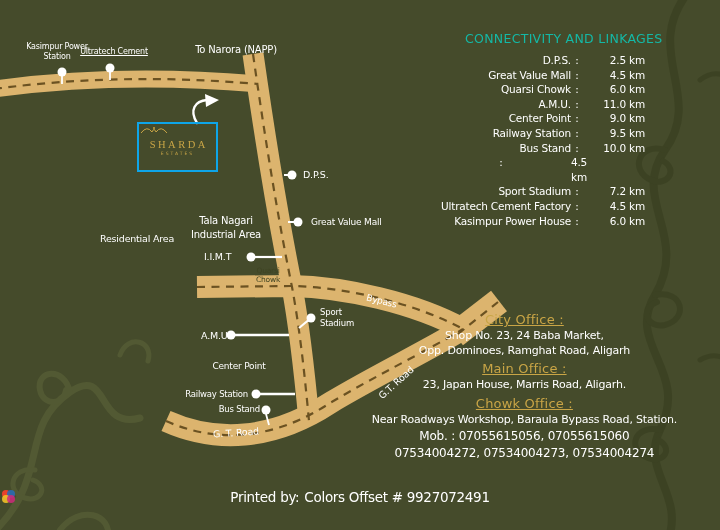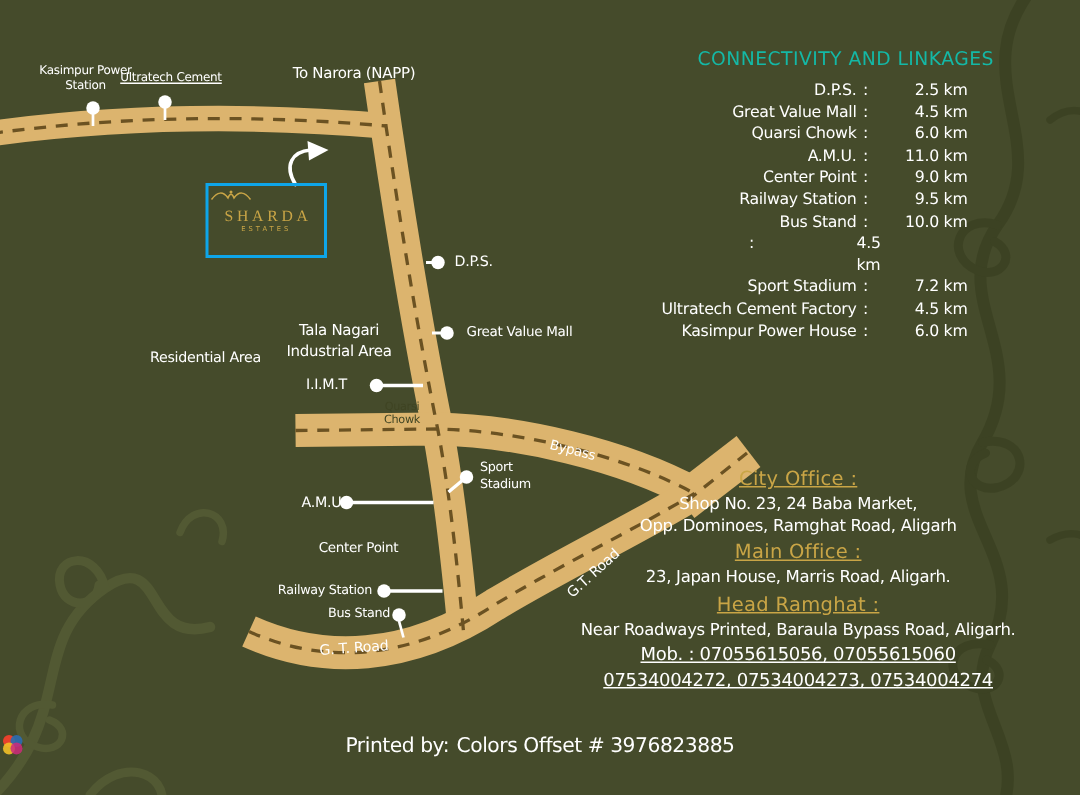--- a/index.html
+++ b/index.html
@@ -32,21 +32,21 @@
   .conn-colon { text-align:center; }
   .conn-value { text-align:right; }
 
   
   #offices { position:absolute; right:43px; top:309px; text-align:center; z-index:3; }
   .office-heading {
     color:#c9a546; font-size:13px; text-decoration:underline;
     margin:3px 0 2px 0; letter-spacing:.2px;
   }
   .office-line { color:#fff; font-size:11px; line-height:14.5px; letter-spacing:-0.2px; }
-  .office-mob { color:#fff; font-size:12px; line-height:16px; letter-spacing:-0.2px; margin-top:1px;text-decoration:underline; }
+  .office-mob { color:#fff; font-size:12px; line-height:16px; letter-spacing:-0.2px; margin-top:1px; }
 
   
   #logo-box {
     position:absolute; left:137px; top:122px; width:81px; height:50px;
     border:2px solid #0ea5e9; box-sizing:border-box; z-index:3;
     display:flex; flex-direction:column; align-items:center; justify-content:center;
   }
   #logo-name {
     color:#c9a546; font-family:"Liberation Serif","DejaVu Serif",serif;
     font-size:10.5px; letter-spacing:2.5px; margin-left:2.5px;
@@ -223,30 +223,30 @@
       <span class="conn-value">6.0 km</span>
     </div>
   </div>
 
   <div id="offices">
     <div class="office-heading">City Office :</div>
     <div class="office-line">Shop No. 23, 24 Baba Market,</div>
     <div class="office-line">Opp. Dominoes, Ramghat Road, Aligarh</div>
     <div class="office-heading">Main Office :</div>
     <div class="office-line">23, Japan House, Marris Road, Aligarh.</div>
-    <div class="office-heading">Head Ramghat :</div>
-    <div class="office-line">Near Roadways Printed, Baraula Bypass Road, Aligarh.</div>
+    <div class="office-heading">Chowk Office :</div>
+    <div class="office-line">Near Roadways Workshop, Baraula Bypass Road, Station.</div>
     <div class="office-mob">Mob. : 07055615056, 07055615060</div>
     <div class="office-mob">07534004272, 07534004273, 07534004274</div>
   </div>
 
   <div id="footer">
     <span>Printed by:</span>
     <svg width="16" height="15" viewBox="0 0 16 15">
       <circle cx="6" cy="5" r="4" fill="#e8412c"></circle>
       <circle cx="11" cy="5" r="4" fill="#2b6bb3" opacity="0.9"></circle>
       <circle cx="6" cy="10" r="4" fill="#f2c028" opacity="0.9"></circle>
       <circle cx="11" cy="10" r="4" fill="#cf2a7b" opacity="0.85"></circle>
     </svg>
-    <span>Colors Offset # 3976823885</span>
+    <span>Colors Offset # 9927072491</span>
   </div>
 
 </div>
 
 </body></html>

